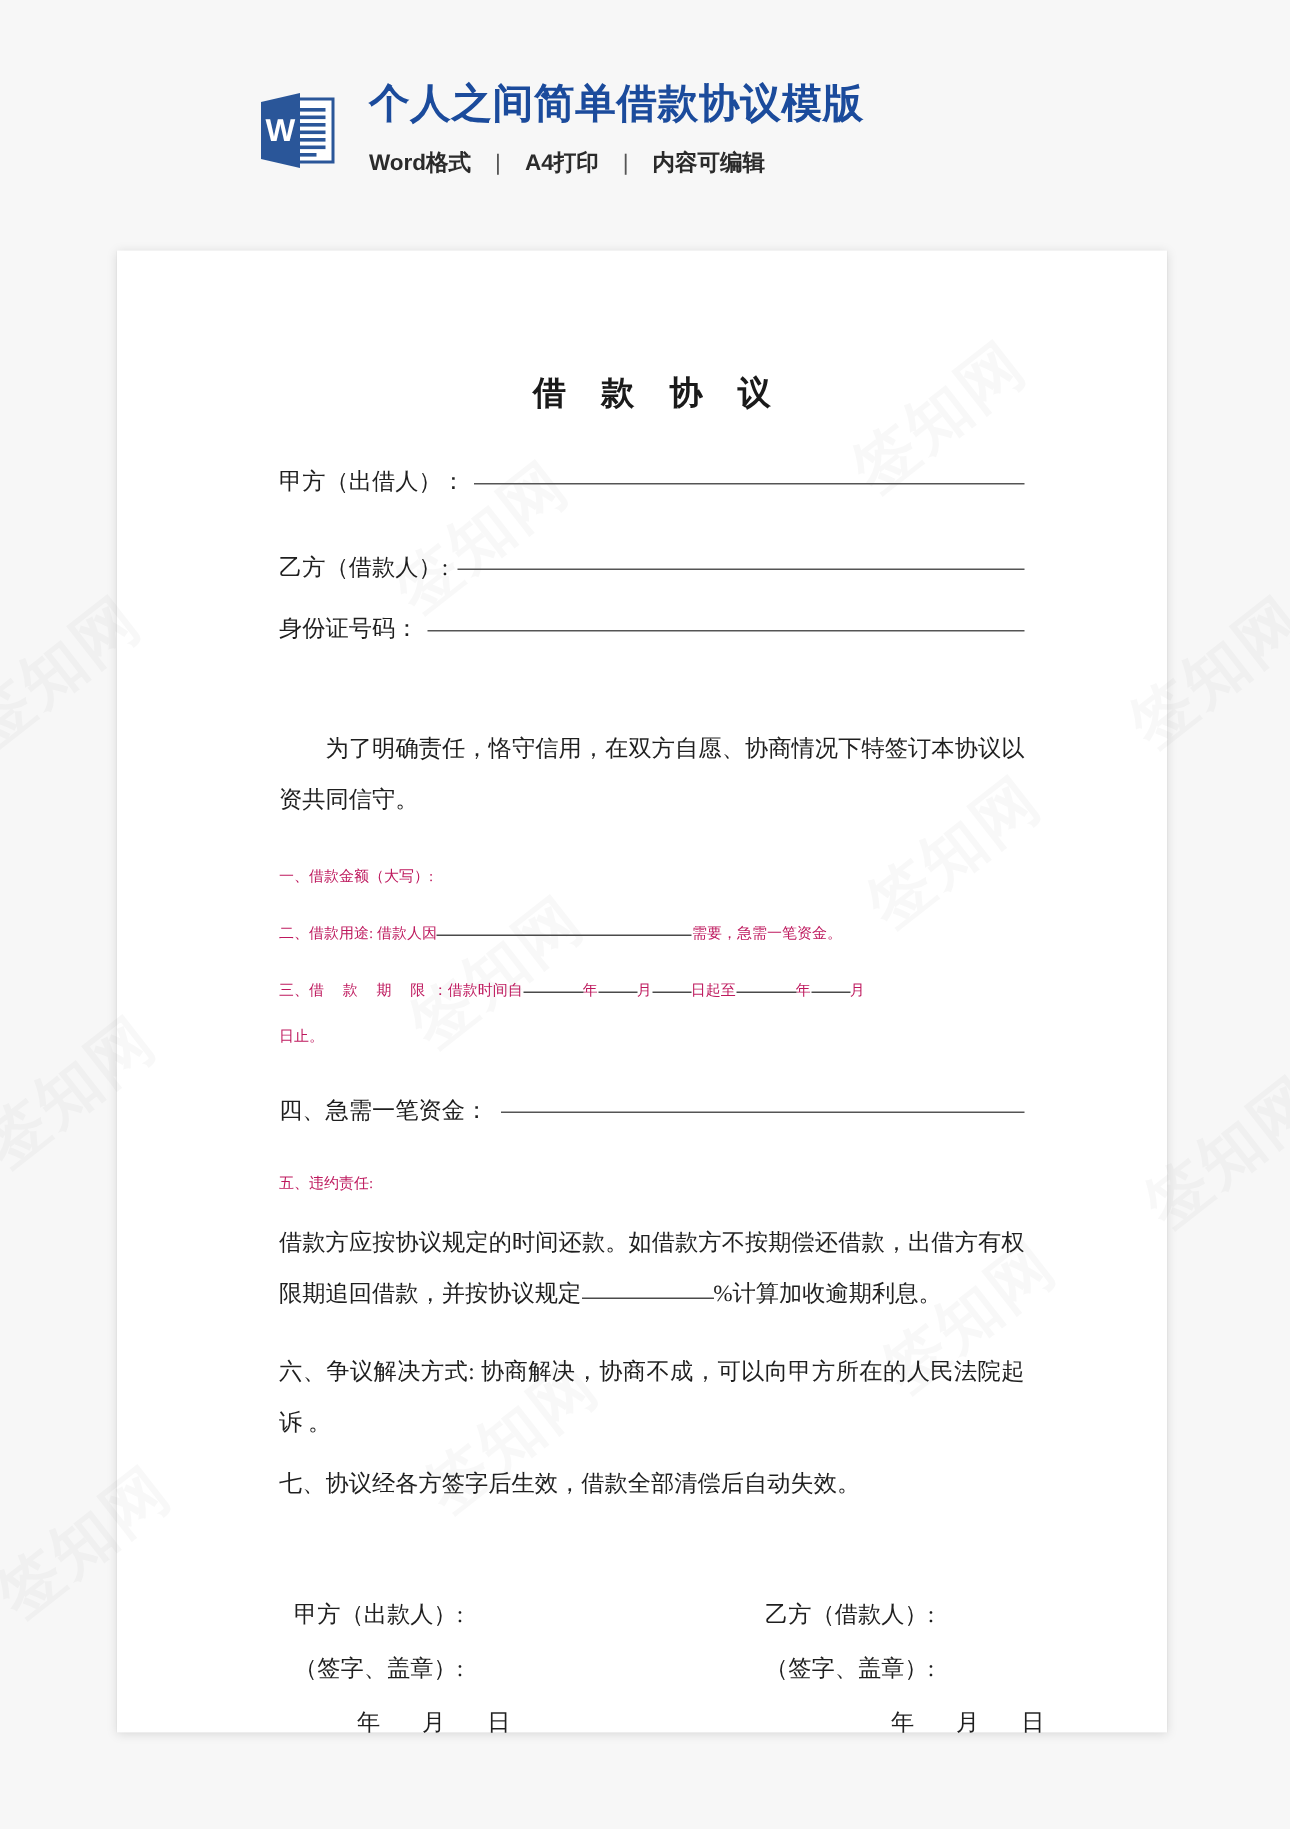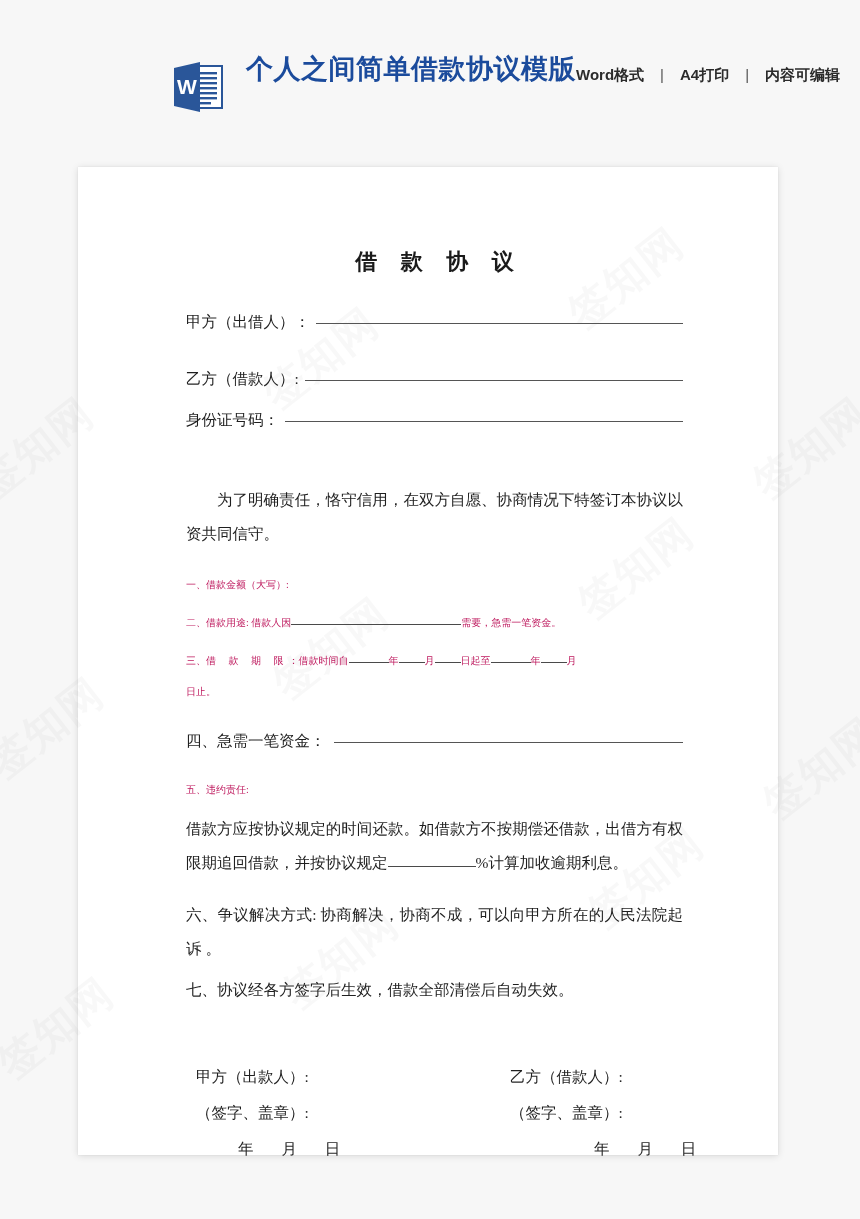--- a/index.html
+++ b/index.html
@@ -36,21 +36,21 @@
     width: 58px;
     height: 58px;
     flex: 0 0 58px;
     margin-right: 18px;
     margin-top: 6px;
   }
   .word-icon svg { display: block; }
 
   .header-text {
     display: flex;
-    flex-direction: row;
+    flex-direction: column;
   }
   .doc-title-main {
     font-family: "Liberation Sans", "DejaVu Sans", sans-serif;
     font-size: 27px;
     font-weight: bold;
     color: #1b4b9c;
     letter-spacing: 0.5px;
     line-height: 34px;
     margin: 0;
     white-space: nowrap;

